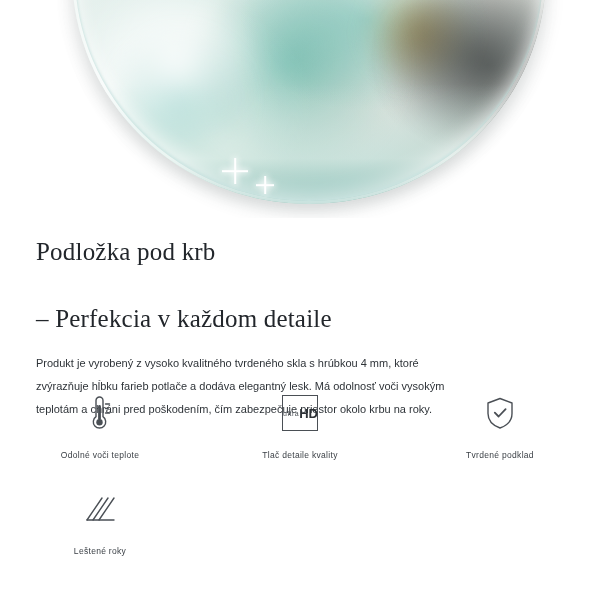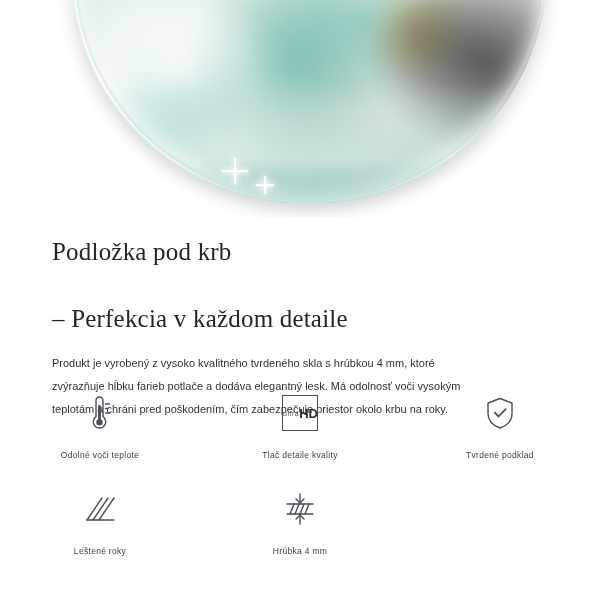--- a/index.html
+++ b/index.html
@@ -113,21 +113,21 @@
   .sparkle:before { width: 26px; height: 1.6px; transform: translate(-50%,-50%); box-shadow: 0 0 6px 1px rgba(255,255,255,0.9); }
   .sparkle:after  { width: 1.6px; height: 26px; transform: translate(-50%,-50%); box-shadow: 0 0 6px 1px rgba(255,255,255,0.9); }
   .sparkle.s1 { left: 222px; top: 158px; }
   .sparkle.s2 { left: 256px; top: 176px; width: 18px; height: 18px; }
   .sparkle.s2:before { width: 18px; }
   .sparkle.s2:after { height: 18px; }
 
   
   .content {
     position: absolute;
-    left: 16px;
+    left: 0;
     top: 218px;
     width: 492px;
   }
   .headline {
     margin: 0;
     padding: 18px 36px 0 36px;
     font-family: "Liberation Serif", serif;
     font-size: 25px;
     line-height: 31px;
     font-weight: 400;
@@ -272,32 +272,15 @@
         <svg width="36" height="32" viewBox="0 0 36 32" fill="none" stroke="#4a4f55" stroke-width="1.4" stroke-linecap="round">
           <path d="M5 27 20 5"></path>
           <path d="M11 27 26 5"></path>
           <path d="M17 27 32 5"></path>
           <path d="M5 27h27"></path>
         </svg>
       </div>
       <div class="feature-label">Leštené roky</div>
     </div>
 
-    <div class="feature">
-      <div class="feature-icon">
-        <svg width="40" height="34" viewBox="0 0 40 34" fill="none" stroke="#4a4f55" stroke-width="1.4" stroke-linecap="round">
-          <path d="M20 2v8"></path>
-          <path d="m16 7 4 4 4-4"></path>
-          <path d="M20 32v-8"></path>
-          <path d="m16 27 4-4 4 4"></path>
-          <path d="M7 12h26"></path>
-          <path d="M7 22h26"></path>
-          <path d="M10 22 14 12"></path>
-          <path d="M15 22 19 12"></path>
-          <path d="M20 22 24 12"></path>
-          <path d="M25 22 29 12"></path>
-        </svg>
-      </div>
-      <div class="feature-label">Hrúbka 4 mm</div>
-    </div>
 
   </div>
 </div>
 
 </body></html>

